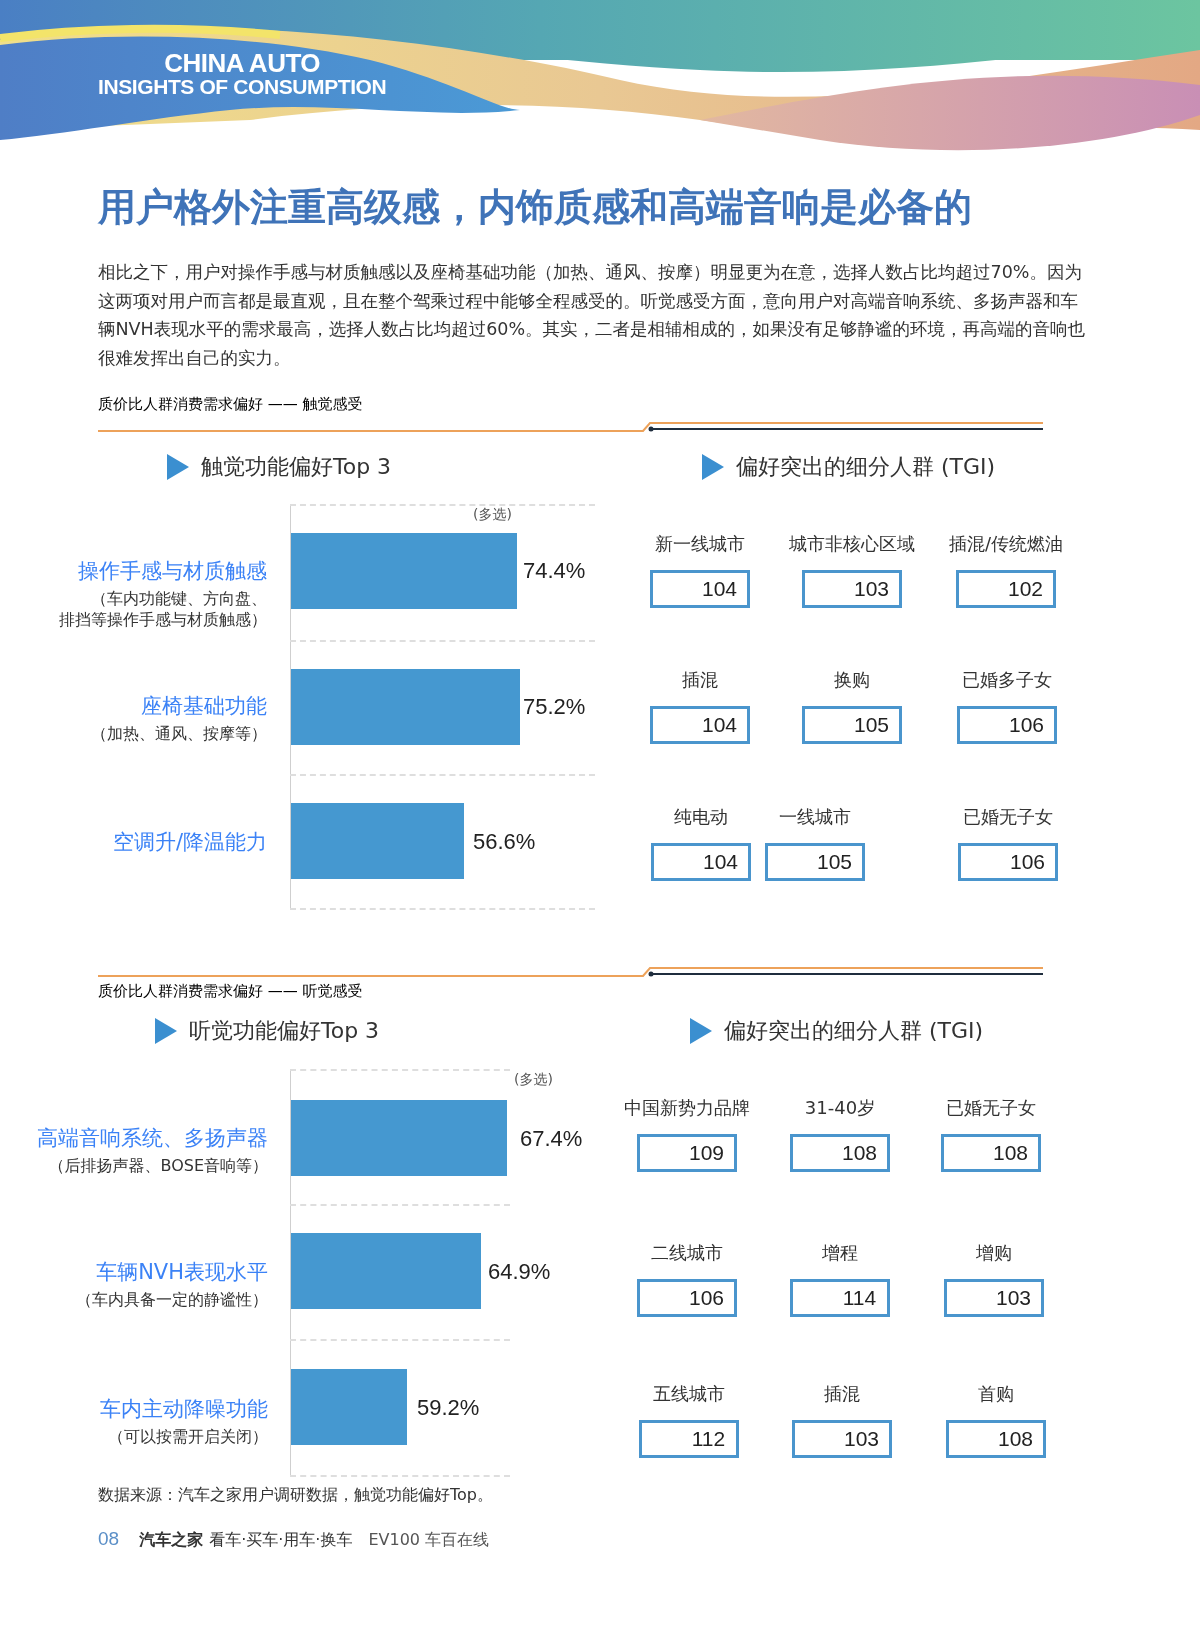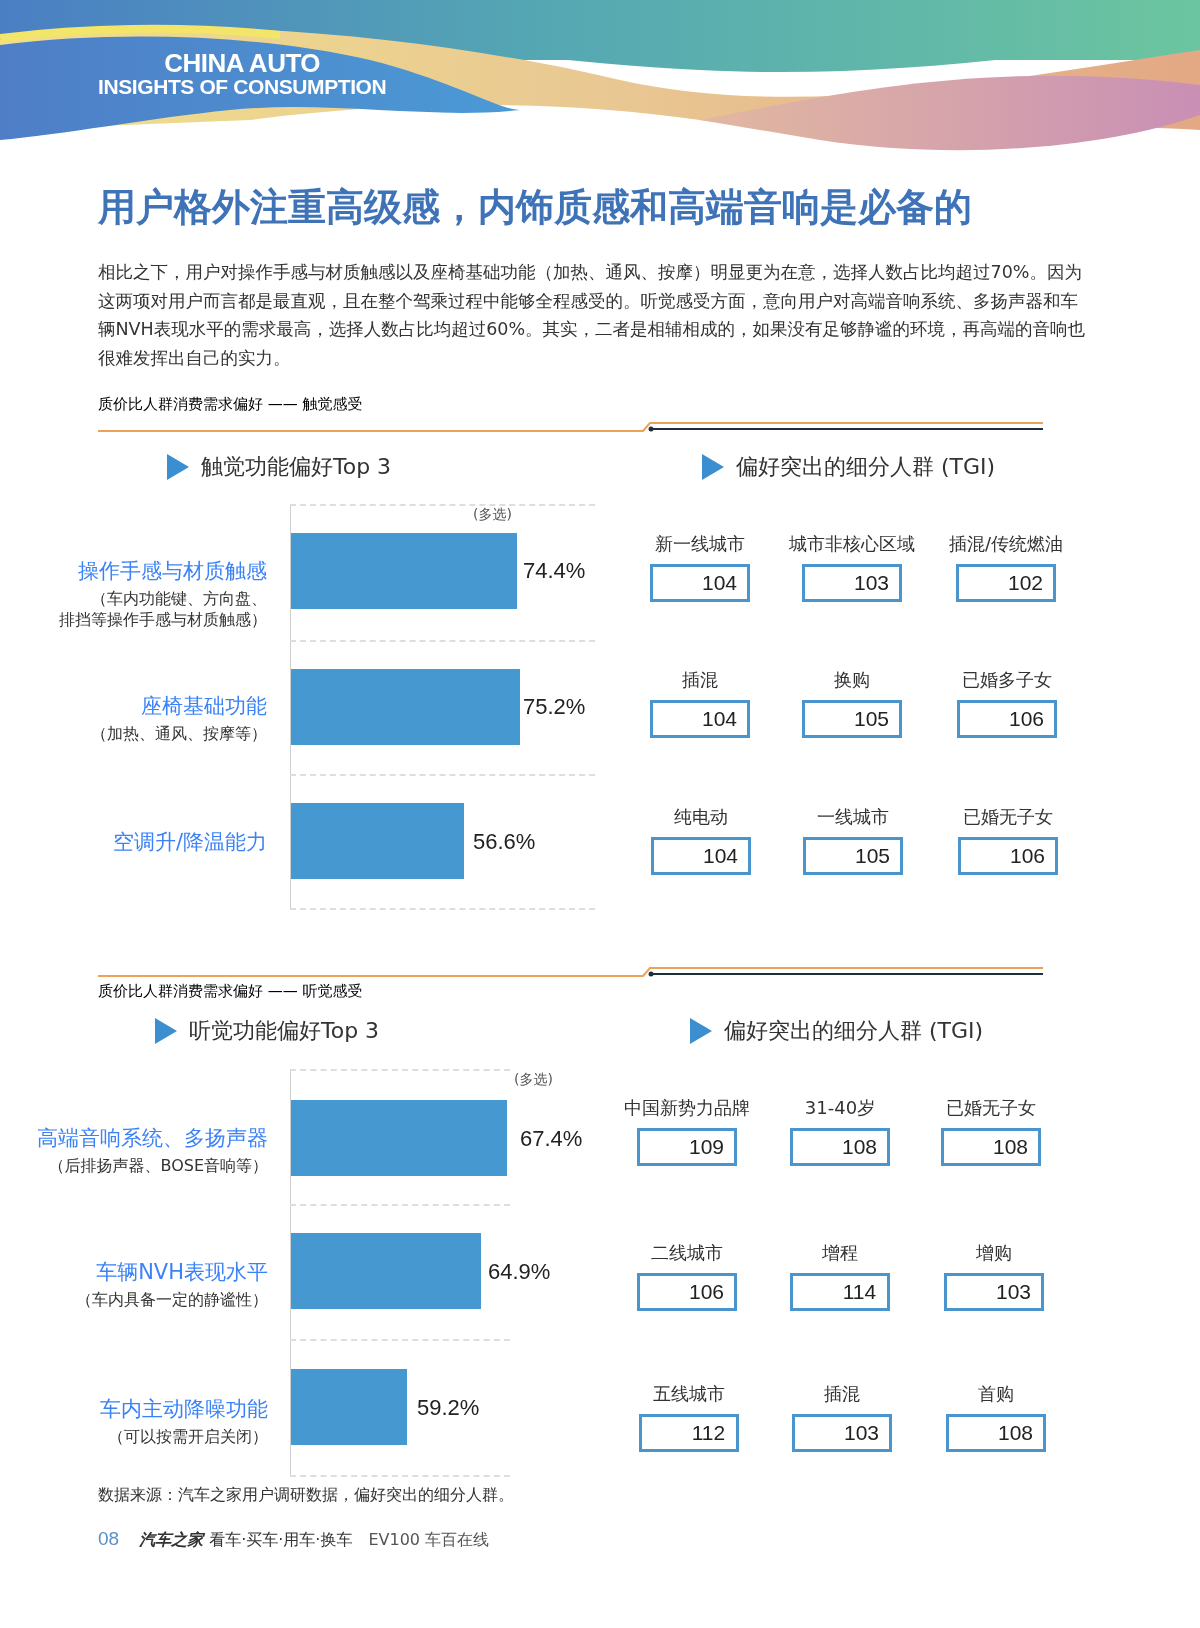--- a/index.html
+++ b/index.html
@@ -27,26 +27,26 @@
   .chart .dash { position: absolute; left: 0; height: 0; border-top: 2px dashed #dedede; }
   .chart .multi { position: absolute; font-size: 14px; color: #555; }
   .bar { position: absolute; left: 1px; background: #4598d0; height: 76px; }
   .bar-val { position: absolute; font-size: 22px; color: #222; font-family: "Liberation Sans", sans-serif; }
   .cat { position: absolute; text-align: right; width: 260px; }
   .cat .main { font-size: 21px; color: #3b82f6; }
   .cat .sub { font-size: 16px; color: #333; line-height: 21px; margin-top: 3px; }
 
   .tgi-item { position: absolute; width: 100px; text-align: center; }
   .tgi-item .lbl { font-size: 18px; color: #333; white-space: nowrap; margin-left: -50px; margin-right: -50px; }
-  .tgi-item .box { margin-top: 8px; height: 38px; border: 3px solid #4a95cd; font-size: 21px; line-height: 32px; color: #222; font-family: "Liberation Sans", sans-serif; padding-left: 39px; }
+  .tgi-item .box { margin-top: 14px; height: 38px; border: 3px solid #4a95cd; font-size: 21px; line-height: 32px; color: #222; font-family: "Liberation Sans", sans-serif; padding-left: 39px; }
 
   .source { position: absolute; left: 98px; top: 1485px; font-size: 16px; color: #333; }
   .footer { position: absolute; left: 98px; top: 1528px; display: flex; align-items: baseline; font-size: 16px; color: #333; }
   .footer .pg { color: #5b8fc7; font-size: 19px; margin-right: 20px; font-family: "Liberation Sans", sans-serif; }
-  .footer .logo { font-weight: bold; margin-right: 6px; font-style: italic; }
+  .footer .logo { font-weight: bold; margin-right: 6px; }
   .footer .slogan { margin-right: 16px; }
   .footer .ev { color: #555; }
 </style>
 </head>
 <body>
 
 <div class="banner">
   <svg width="1200" height="170" viewBox="0 0 1200 170">
     <defs>
       <linearGradient id="gTop" x1="0" y1="0" x2="1" y2="0">
@@ -154,21 +154,21 @@
 </div>
 <div class="tgi-item" style="left:957px; top:668px;">
   <div class="lbl">已婚多子女</div>
   <div class="box">106</div>
 </div>
 
 <div class="tgi-item" style="left:651px; top:805px;">
   <div class="lbl">纯电动</div>
   <div class="box">104</div>
 </div>
-<div class="tgi-item" style="left:803px; top:805px;">
+<div class="tgi-item" style="left:765px; top:805px;">
   <div class="lbl">一线城市</div>
   <div class="box">105</div>
 </div>
 <div class="tgi-item" style="left:958px; top:805px;">
   <div class="lbl">已婚无子女</div>
   <div class="box">106</div>
 </div>
 
 <div class="section-head" style="top:982px;">质价比人群消费需求偏好 —— 听觉感受</div>
 <svg class="divider" style="top:963px;" viewBox="0 0 945 24">
@@ -249,19 +249,19 @@
 </div>
 <div class="tgi-item" style="left:792px; top:1382px;">
   <div class="lbl">插混</div>
   <div class="box">103</div>
 </div>
 <div class="tgi-item" style="left:946px; top:1382px;">
   <div class="lbl">首购</div>
   <div class="box">108</div>
 </div>
 
-<div class="source">数据来源：汽车之家用户调研数据，偏好突出的细分人群。</div>
+<div class="source">数据来源：汽车之家用户调研数据，触觉功能偏好Top。</div>
 <div class="footer">
   <span class="pg">08</span>
   <span class="logo">汽车之家</span>
   <span class="slogan">看车·买车·用车·换车</span>
   <span class="ev">EV100 车百在线</span>
 </div>
 
 </body></html>

